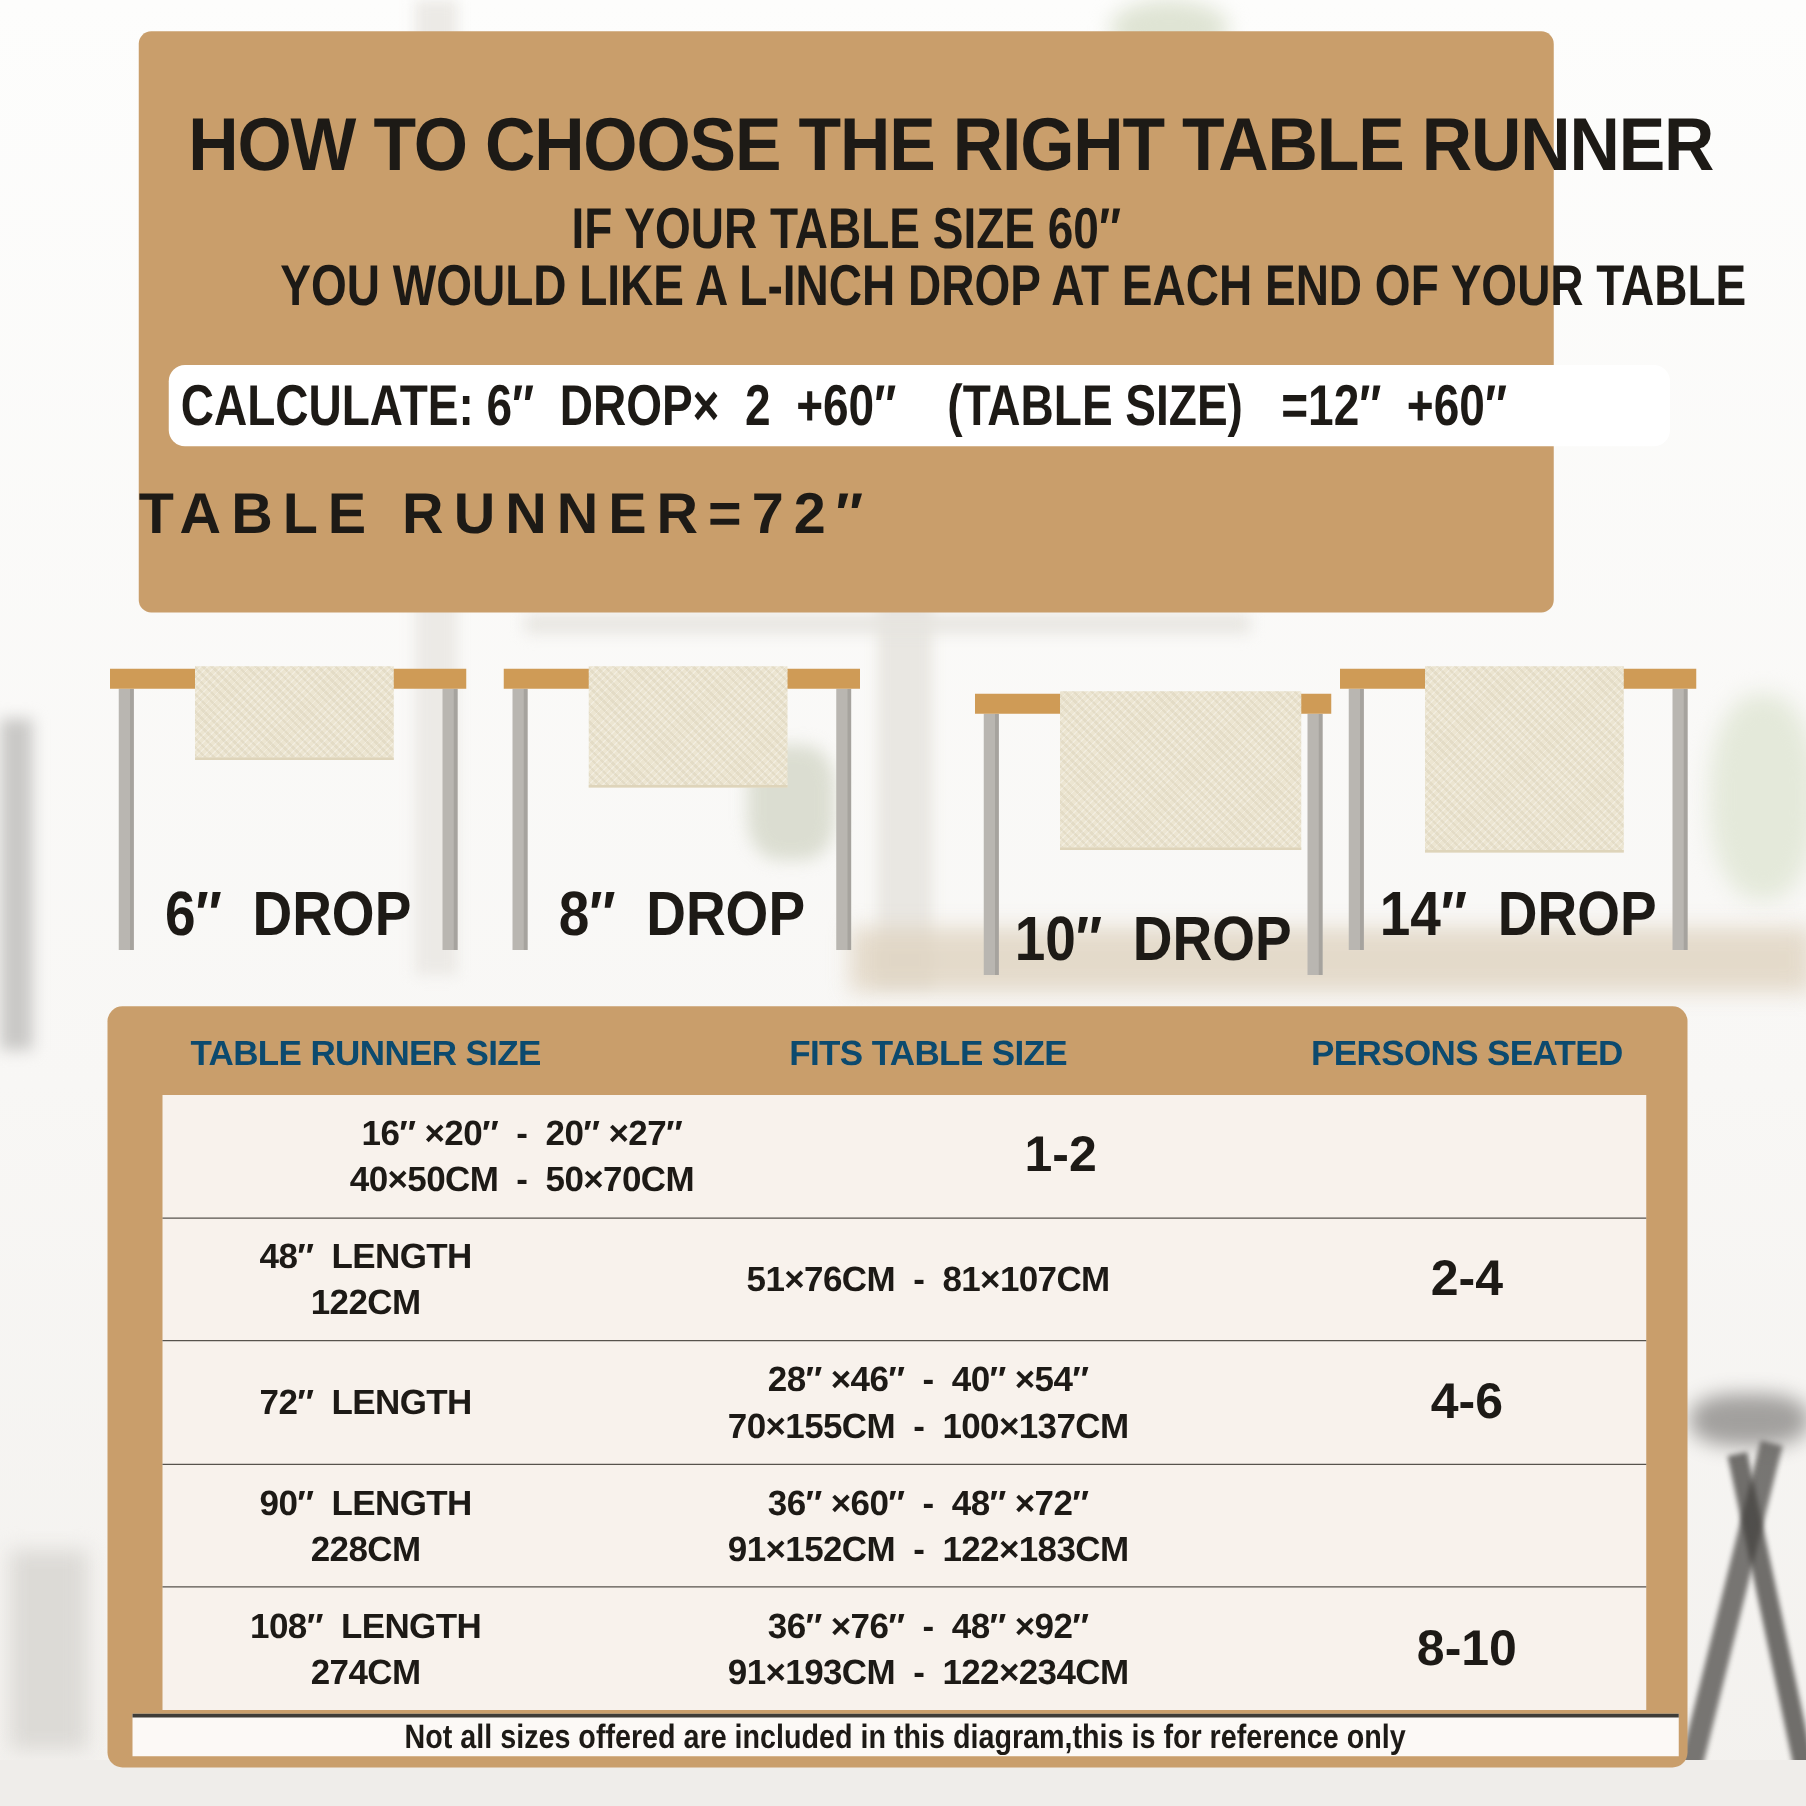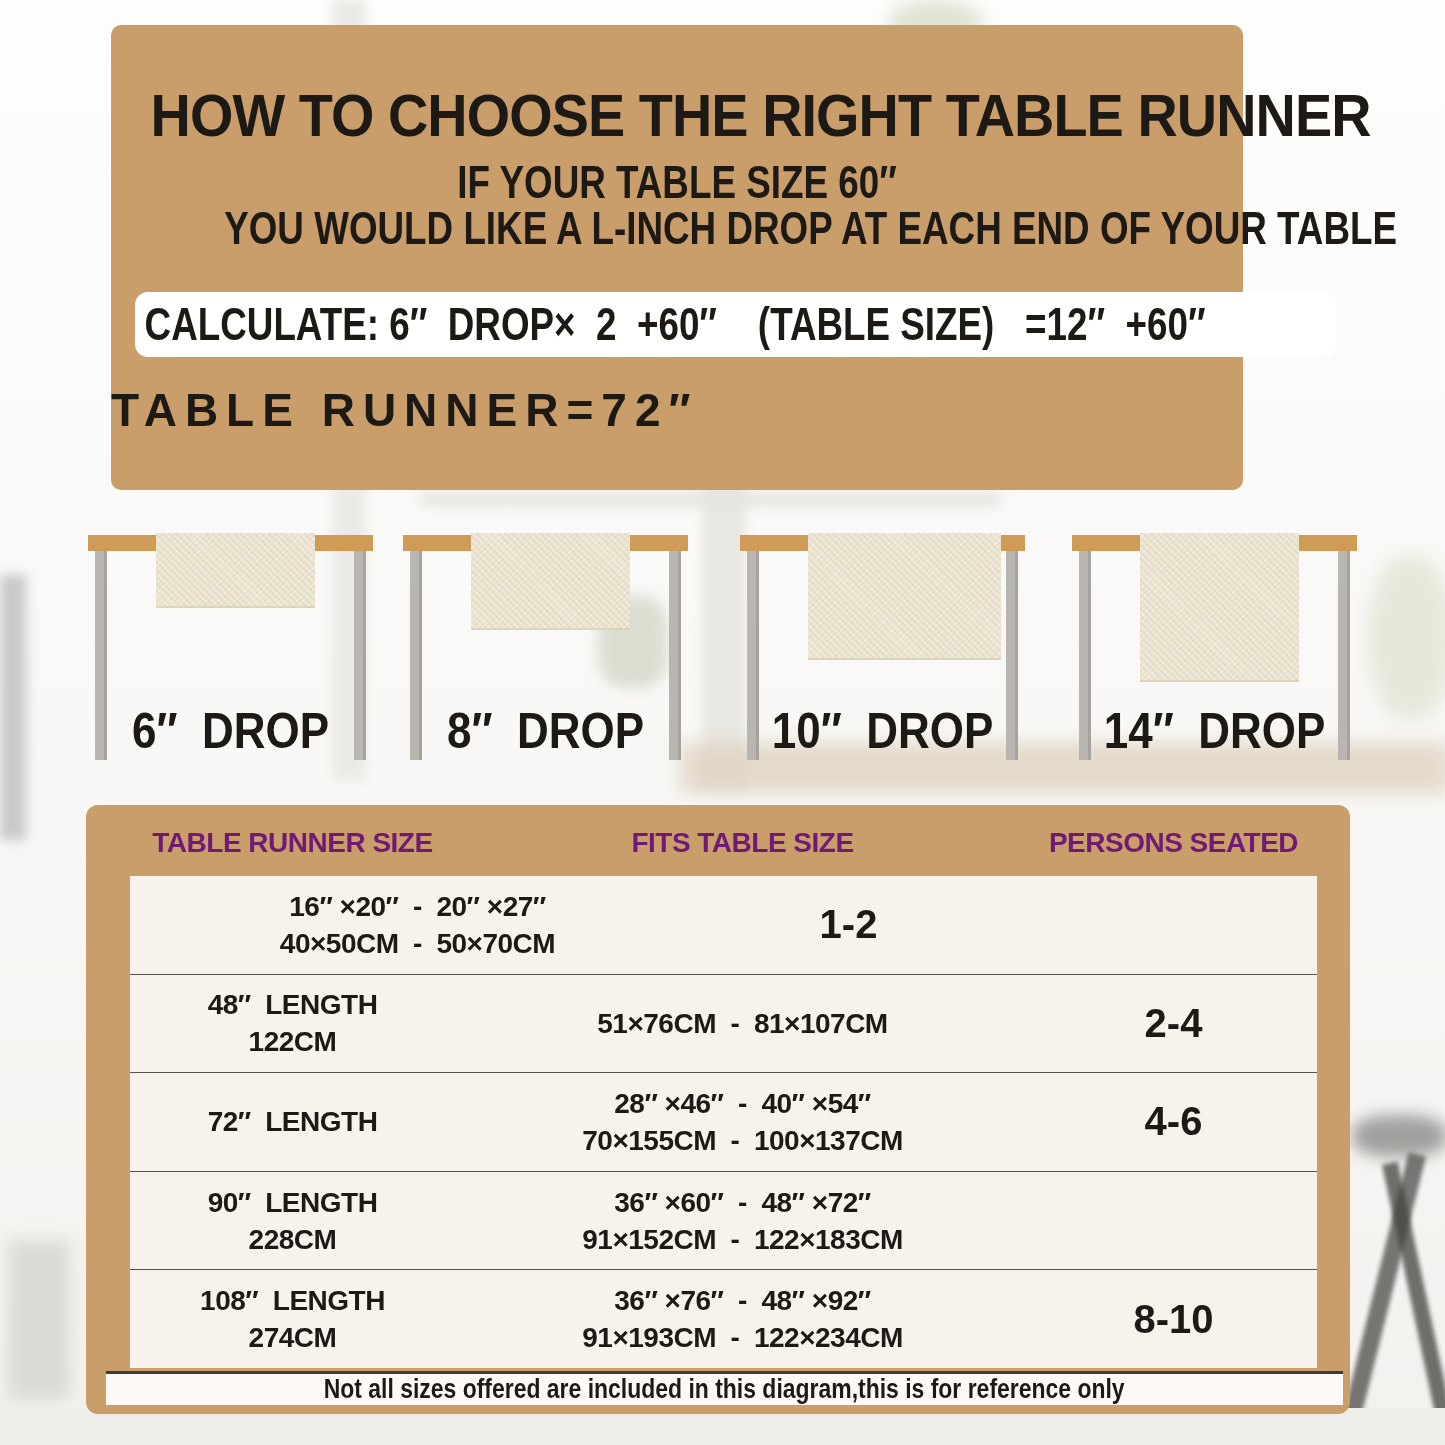--- a/index.html
+++ b/index.html
@@ -33,28 +33,28 @@
       background-color:var(--runner);
       background-image:repeating-linear-gradient(45deg,rgba(175,163,130,.14) 0 2px,transparent 2px 5px),
                        repeating-linear-gradient(-45deg,rgba(255,255,255,.30) 0 1px,transparent 1px 4px);
       border-bottom:2px solid #ded4ba;}
   .diagram .tabletop{position:absolute;left:0;top:2px;width:100%;height:16px;background:var(--bar);z-index:2;}
   .diagram .leg{position:absolute;top:18px;width:12px;height:209px;background:var(--leg);
       box-shadow:inset -3px 0 0 #a6a39e;z-index:1;}
   .diagram .leg.l{left:7px;} .diagram .leg.r{right:7px;}
   .diagram .drop-label{position:absolute;left:0;right:0;top:169px;text-align:center;z-index:4;
       font-size:50px;font-weight:700;white-space:pre;transform:scaleX(0.88);}
-  .d1{left:88px;} .d2{left:403px;} .d3{left:740px;} .d4{left:1072px;}
+  .d1{left:88px;} .d2{left:403px;} .d3{left:780px;margin-top:20px;} .d4{left:1072px;}
   .d1 .runner{height:75px;} .d2 .runner{height:97px;}
   .d3 .runner{height:127px;width:193px;} .d4 .runner{height:149px;}
   
   .size-panel{position:absolute;left:86px;top:805px;width:1264px;height:609px;
               background:var(--panel);border-radius:12px;}
   .chart-headers{position:absolute;left:44px;top:22px;width:1187px;display:flex;}
-  .chart-headers span{font-size:28px;font-weight:700;text-align:center;color:#701a75;
+  .chart-headers span{font-size:28px;font-weight:700;text-align:center;color:#0c4a6e;
                       letter-spacing:-0.5px;white-space:pre;}
   .cw1{width:325px;} .cw2{width:575px;} .cw3{width:287px;}
   .chart-body{position:absolute;left:44px;top:71px;width:1187px;height:492px;
               background:rgba(255,255,255,0.87);display:flex;flex-direction:column;}
   .row{flex:1;display:flex;align-items:center;border-bottom:1.5px solid var(--divider);}
   .row:last-child{border-bottom:none;}
   .cell{display:flex;flex-direction:column;justify-content:center;text-align:center;}
   .cell div{font-size:28px;font-weight:700;line-height:37px;letter-spacing:-0.5px;white-space:pre;}
   .persons{font-size:40px;font-weight:700;text-align:center;}
   .footnote-strip{position:absolute;left:20px;top:566px;width:1237px;height:34px;

